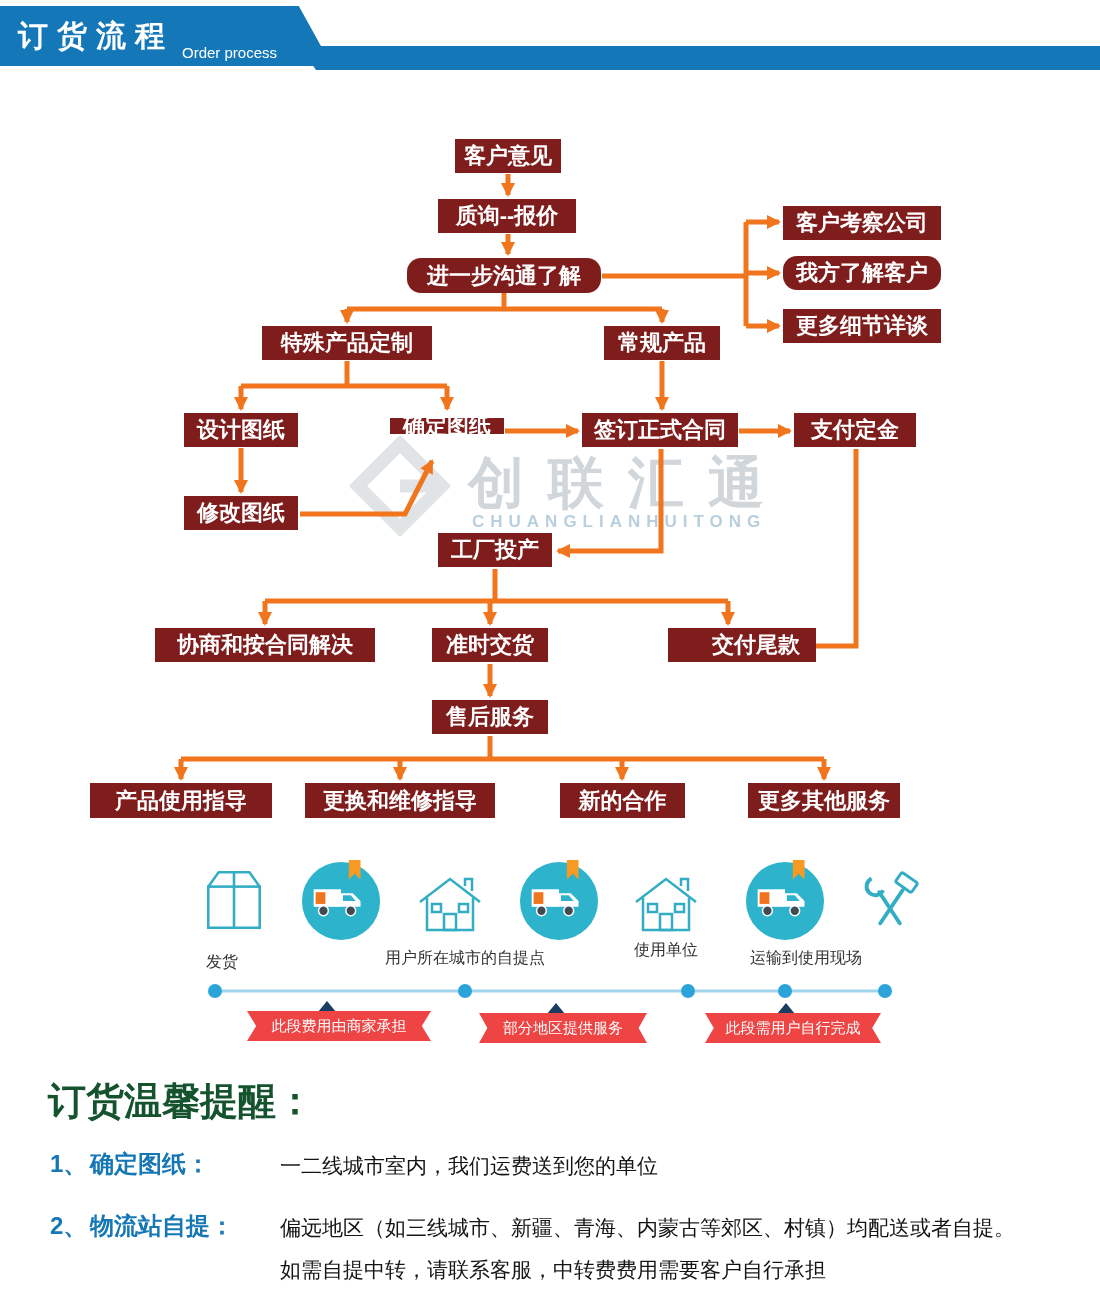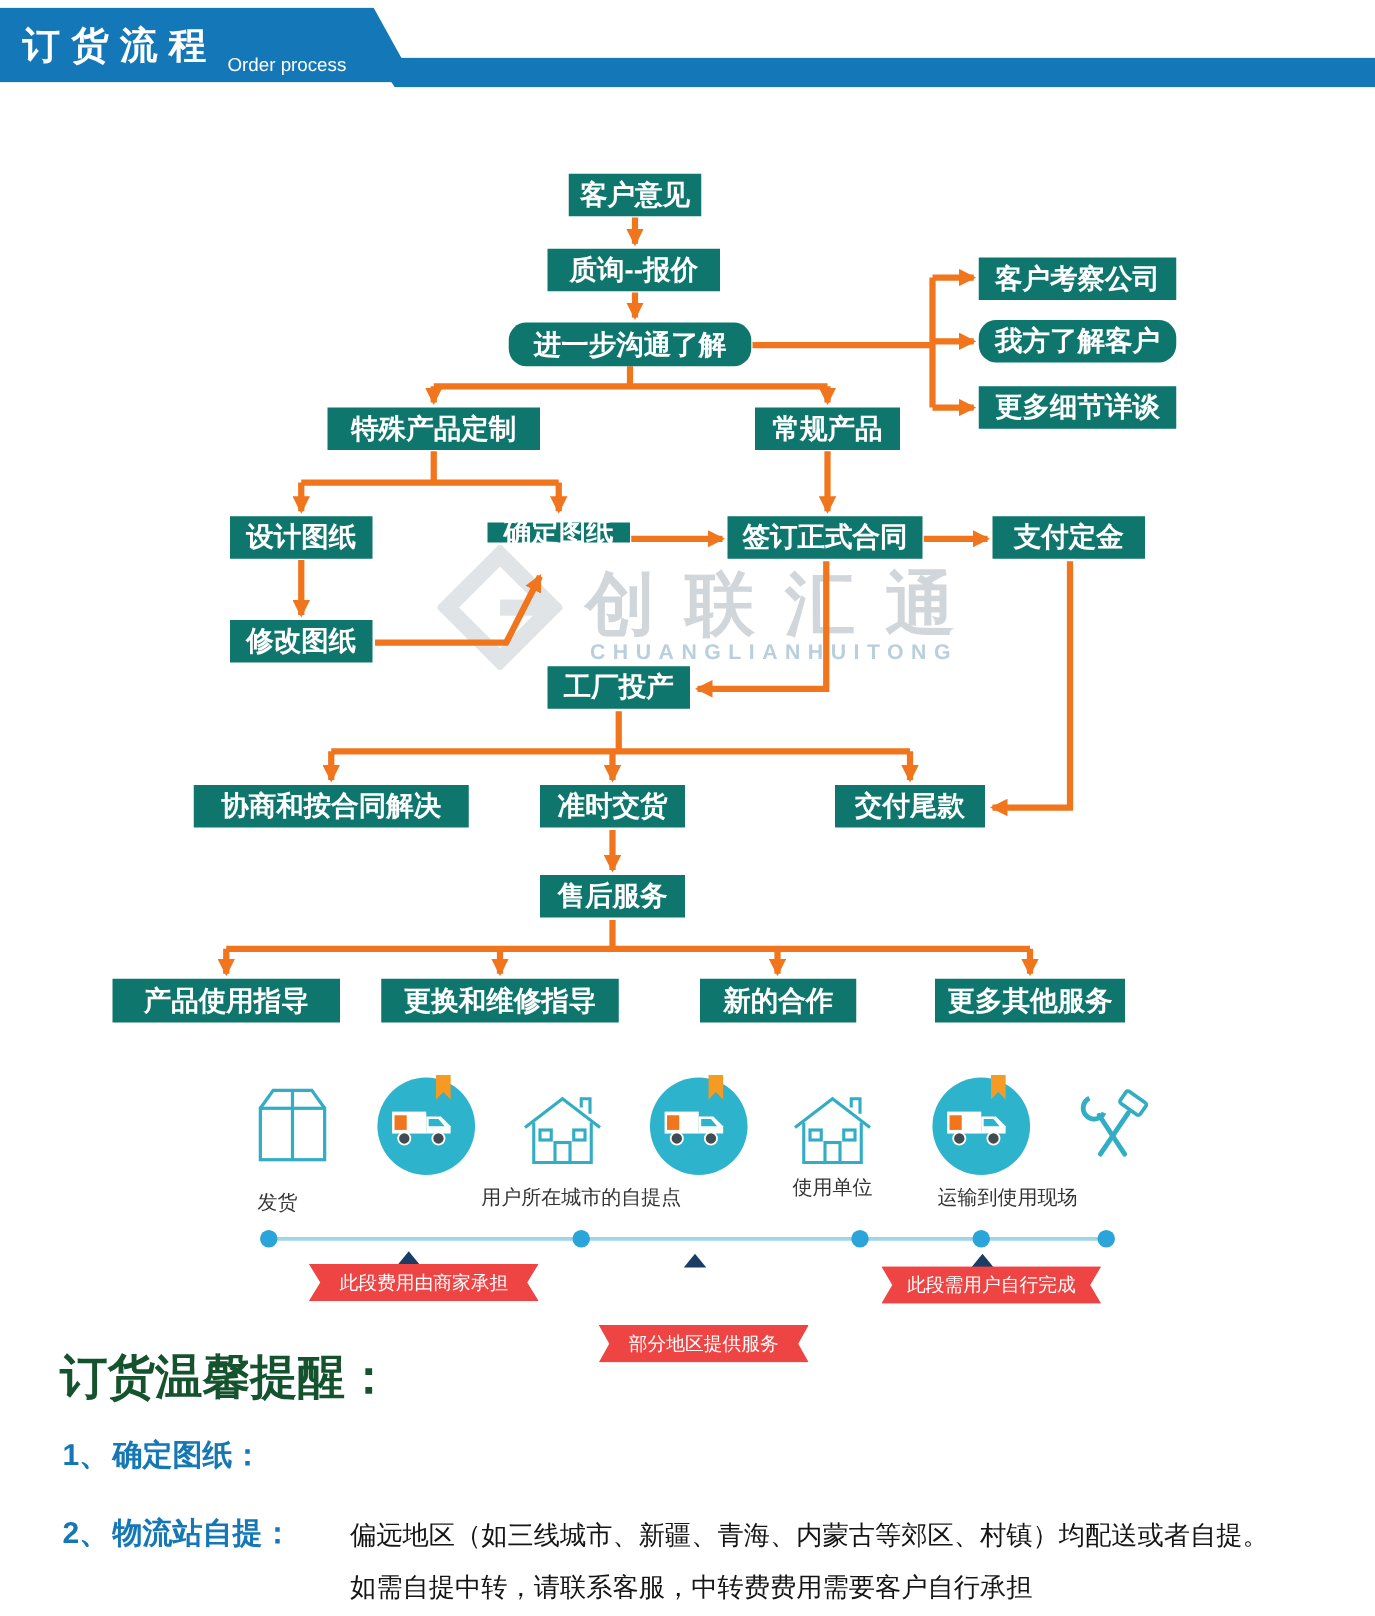--- a/index.html
+++ b/index.html
@@ -12,21 +12,21 @@
            clip-path:polygon(0 0,100% 0,100% 100%,2% 100%);z-index:4;}
   .htitle{position:absolute;left:18px;top:16px;color:#fff;font-size:30px;font-weight:700;
           letter-spacing:9px;z-index:5;}
   .hsub{position:absolute;left:182px;top:44px;color:#fff;font-size:15px;z-index:5;}
   
   .wm{position:absolute;z-index:1;}
   .wm-name{left:468px;top:446px;font-size:56px;font-weight:700;letter-spacing:24px;color:#c6ccd2;opacity:.8;}
   .wm-latin{left:472px;top:512px;font-size:17px;letter-spacing:6px;color:#b9cfdd;font-weight:600;}
   .connectors{position:absolute;left:0;top:0;z-index:2;}
   
-  .fbox{position:absolute;background:#0f766e;color:#fff;display:flex;align-items:center;
+  .fbox{position:absolute;background:#7f1d1d;color:#fff;display:flex;align-items:center;
         justify-content:center;font-size:22px;font-weight:600;z-index:3;white-space:nowrap;}
   
   .ic{position:absolute;z-index:3;}
   .lbl{position:absolute;font-size:16px;color:#333;text-align:center;z-index:3;}
   
   .ribbon{position:absolute;background:#ef4444;color:#fff;font-size:15px;display:flex;
           align-items:center;justify-content:center;z-index:3;white-space:nowrap;
           clip-path:polygon(0% 0%,100% 0%,95% 50%,100% 100%,0% 100%,5% 50%);}
   .tri{position:absolute;width:0;height:0;border-left:9px solid transparent;
        border-right:9px solid transparent;border-bottom:11px solid #193d63;z-index:3;}
@@ -114,21 +114,21 @@
   <div class="fbox" style="left:262px;top:326px;width:170px;height:34px;">特殊产品定制</div>
   <div class="fbox" style="left:604px;top:326px;width:116px;height:34px;">常规产品</div>
   <div class="fbox" style="left:184px;top:413px;width:114px;height:34px;">设计图纸</div>
   <div class="fbox" style="left:390px;top:418px;width:114px;height:16px;">确定图纸</div>
   <div class="fbox" style="left:582px;top:413px;width:156px;height:34px;">签订正式合同</div>
   <div class="fbox" style="left:794px;top:413px;width:122px;height:34px;">支付定金</div>
   <div class="fbox" style="left:184px;top:496px;width:114px;height:34px;">修改图纸</div>
   <div class="fbox" style="left:438px;top:533px;width:114px;height:34px;">工厂投产</div>
   <div class="fbox" style="left:155px;top:628px;width:220px;height:34px;">协商和按合同解决</div>
   <div class="fbox" style="left:432px;top:628px;width:116px;height:34px;">准时交货</div>
-  <div class="fbox" style="left:668px;top:628px;width:120px;height:34px;">交付尾款</div>
+  <div class="fbox" style="left:668px;top:628px;width:120px;height:34px;padding-left:28px;">交付尾款</div>
   <div class="fbox" style="left:432px;top:700px;width:116px;height:34px;">售后服务</div>
   <div class="fbox" style="left:90px;top:783px;width:182px;height:35px;">产品使用指导</div>
   <div class="fbox" style="left:305px;top:783px;width:190px;height:35px;">更换和维修指导</div>
   <div class="fbox" style="left:560px;top:783px;width:125px;height:35px;">新的合作</div>
   <div class="fbox" style="left:748px;top:783px;width:152px;height:35px;">更多其他服务</div>
 
   <svg class="ic" style="left:198px;top:864px;" width="72" height="72" viewBox="0 0 70 70">
     <g fill="none" stroke="#33adc4" stroke-width="2.5">
       <rect x="10" y="22" width="50" height="40"></rect>
       <polyline points="10,22 20,8 50,8 60,22"></polyline>
@@ -202,27 +202,28 @@
   </svg>
 
   <div class="lbl" style="left:190px;top:952px;width:64px;">发货</div>
   <div class="lbl" style="left:360px;top:948px;width:210px;">用户所在城市的自提点</div>
   <div class="lbl" style="left:630px;top:940px;width:72px;">使用单位</div>
   <div class="lbl" style="left:746px;top:948px;width:120px;">运输到使用现场</div>
 
   <div class="tri" style="left:318px;top:1001px;"></div>
   <div class="ribbon" style="left:247px;top:1011px;width:184px;height:30px;">此段费用由商家承担</div>
   <div class="tri" style="left:547px;top:1003px;"></div>
-  <div class="ribbon" style="left:479px;top:1013px;width:168px;height:30px;margin-top:47px;">部分地区提供服务</div>
+  <div class="ribbon" style="left:479px;top:1013px;width:168px;height:30px;">部分地区提供服务</div>
   <div class="tri" style="left:777px;top:1003px;"></div>
   <div class="ribbon" style="left:705px;top:1013px;width:176px;height:30px;">此段需用户自行完成</div>
 
   <div class="n-title">订货温馨提醒：</div>
 
   <div class="n-num" style="left:50px;top:1148px;">1、</div>
   <div class="n-label" style="left:90px;top:1148px;">确定图纸：</div>
+  <div class="n-text" style="left:280px;top:1152px;">一二线城市室内，我们运费送到您的单位</div>
 
   <div class="n-num" style="left:50px;top:1210px;">2、</div>
   <div class="n-label" style="left:90px;top:1210px;">物流站自提：</div>
   <div class="n-text" style="left:280px;top:1214px;">偏远地区（如三线城市、新疆、青海、内蒙古等郊区、村镇）均配送或者自提。</div>
   <div class="n-text" style="left:280px;top:1256px;">如需自提中转，请联系客服，中转费费用需要客户自行承担</div>
 
 </div>
 
 </body></html>

